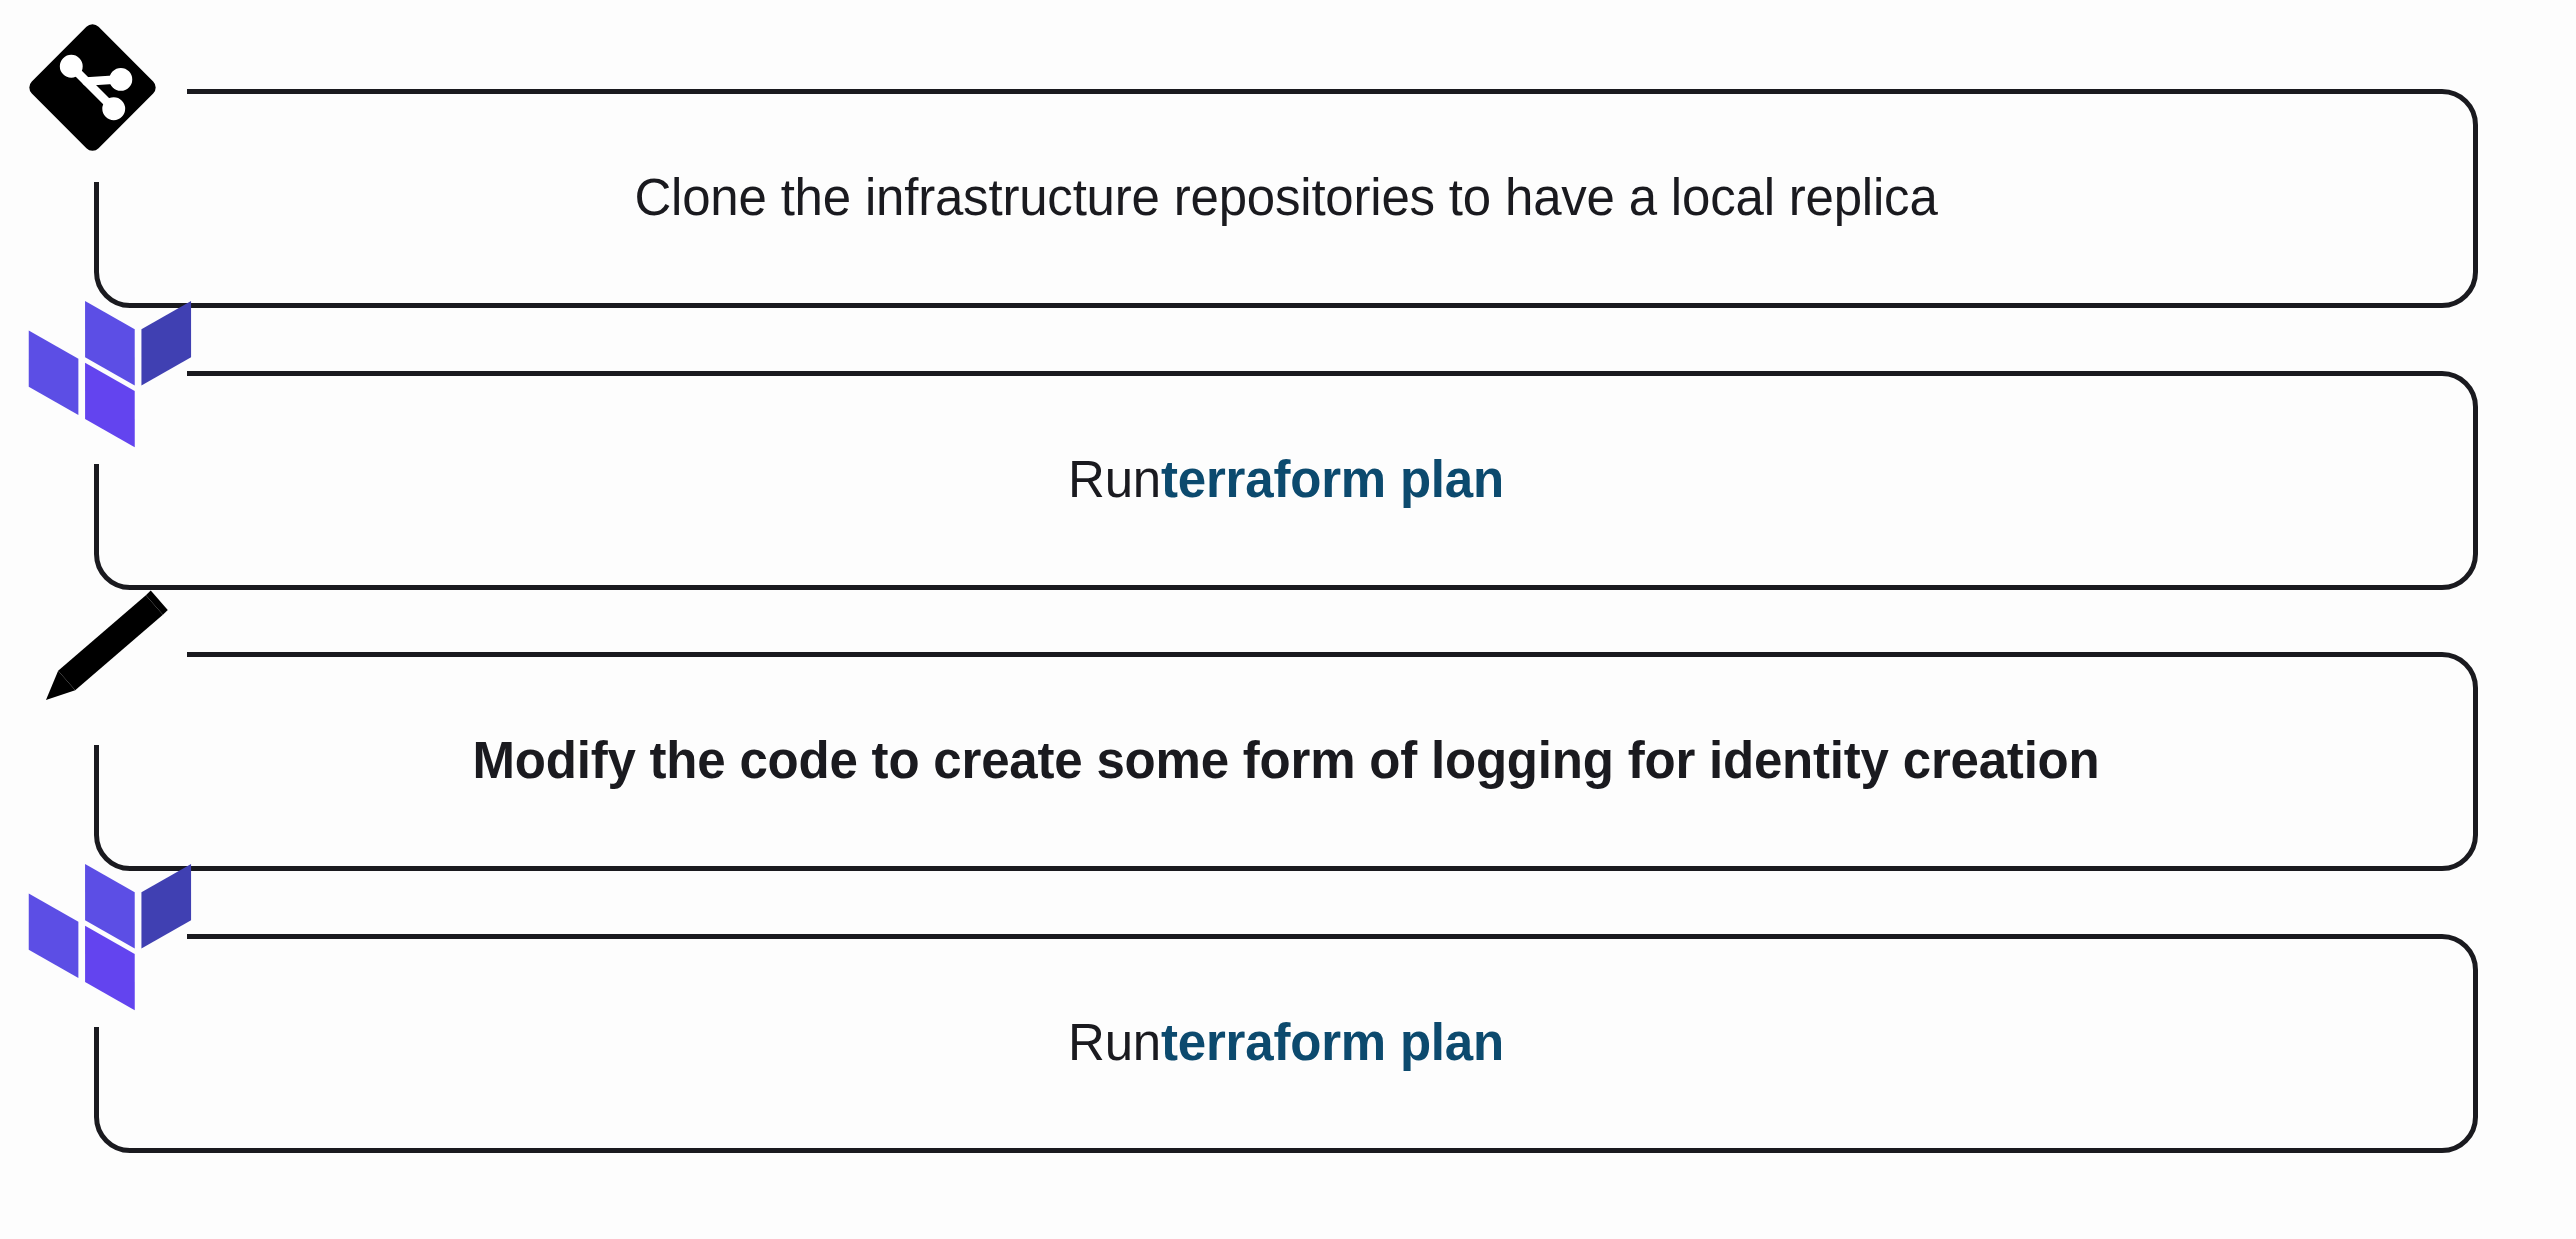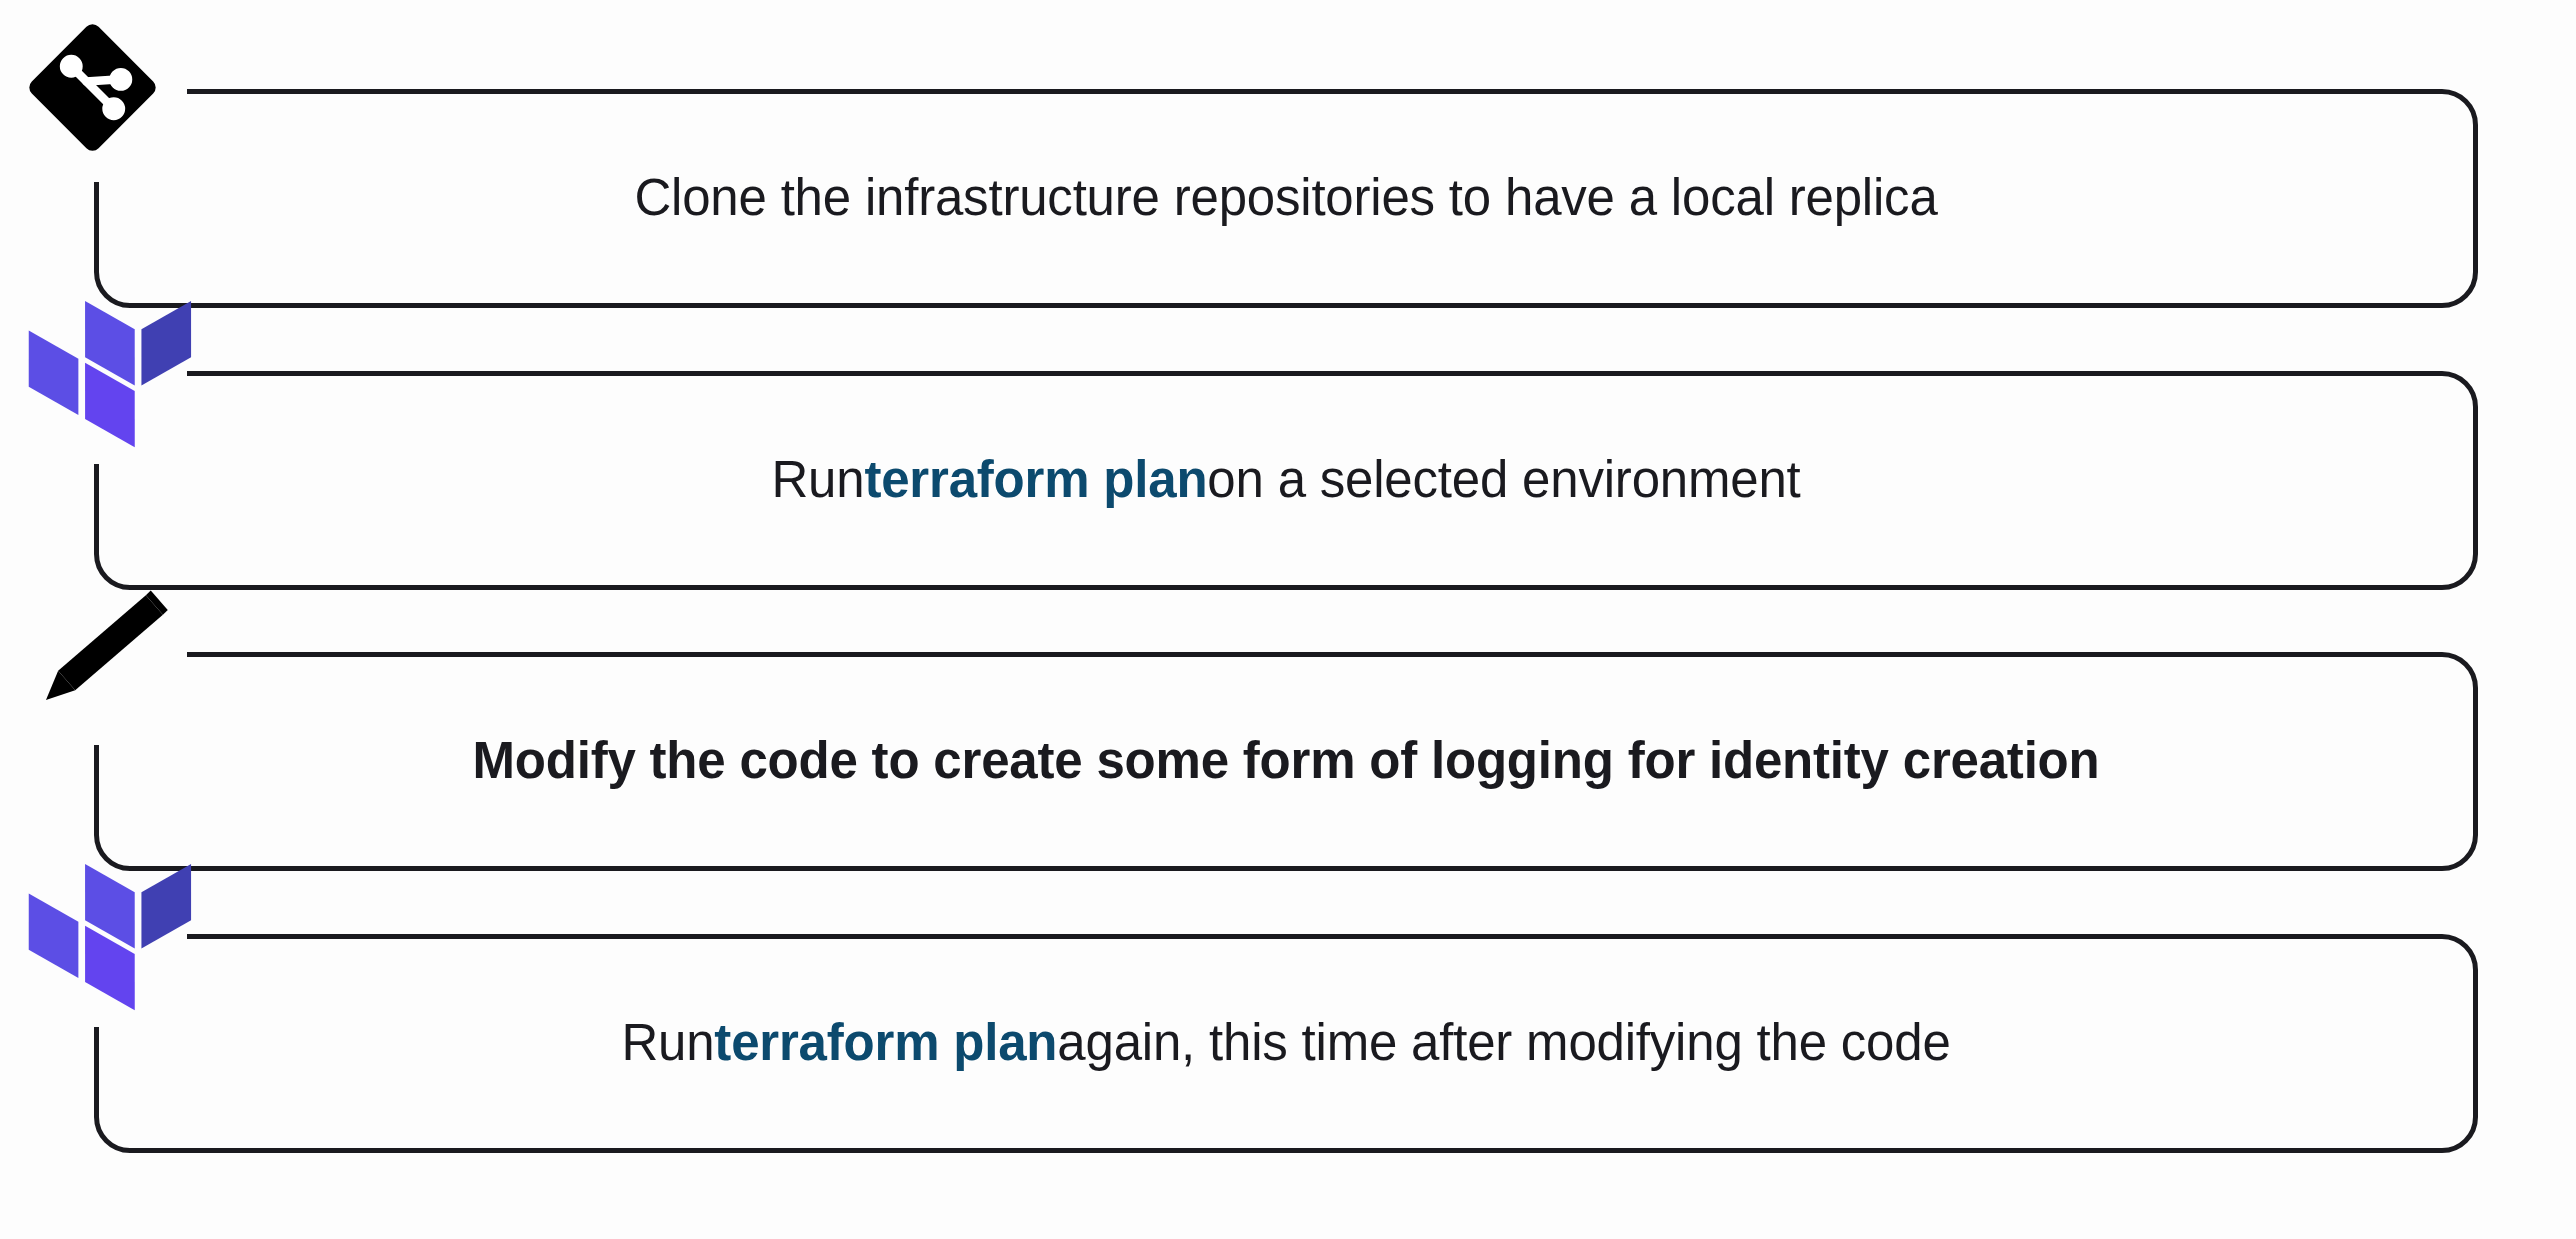--- a/index.html
+++ b/index.html
@@ -139,21 +139,20 @@
       </svg>
     </div>
   </div>
 
   <div class="step" id="step-2">
     <div class="step-card"></div>
     <div class="corner-mask"></div>
     <div class="step-label">
       <span>Run </span>
         <span class="code">terraform plan</span>
-        <span> on a selected environment</span>
     </div>
     <div class="step-icon icon-terraform">
       <svg viewBox="0 0 120 120" width="161" height="161" aria-hidden="true">
         <polygon points="8,22 45,43 45,85 8,64" fill="#5c4ee5"></polygon>
         <polygon points="50,46 87,67 87,109 50,88" fill="#6344ef"></polygon>
         <polygon points="50,0 87,21 87,63 50,42" fill="#5c4ee5"></polygon>
         <polygon points="92,21 129,0 129,42 92,63" fill="#4040b2"></polygon>
       </svg>
     </div>
   </div>
@@ -177,21 +176,20 @@
       </svg>
     </div>
   </div>
 
   <div class="step" id="step-4">
     <div class="step-card"></div>
     <div class="corner-mask"></div>
     <div class="step-label">
       <span>Run </span>
         <span class="code">terraform plan</span>
-        <span> again, this time after modifying the code</span>
     </div>
     <div class="step-icon icon-terraform">
       <svg viewBox="0 0 120 120" width="161" height="161" aria-hidden="true">
         <polygon points="8,22 45,43 45,85 8,64" fill="#5c4ee5"></polygon>
         <polygon points="50,46 87,67 87,109 50,88" fill="#6344ef"></polygon>
         <polygon points="50,0 87,21 87,63 50,42" fill="#5c4ee5"></polygon>
         <polygon points="92,21 129,0 129,42 92,63" fill="#4040b2"></polygon>
       </svg>
     </div>
   </div>

